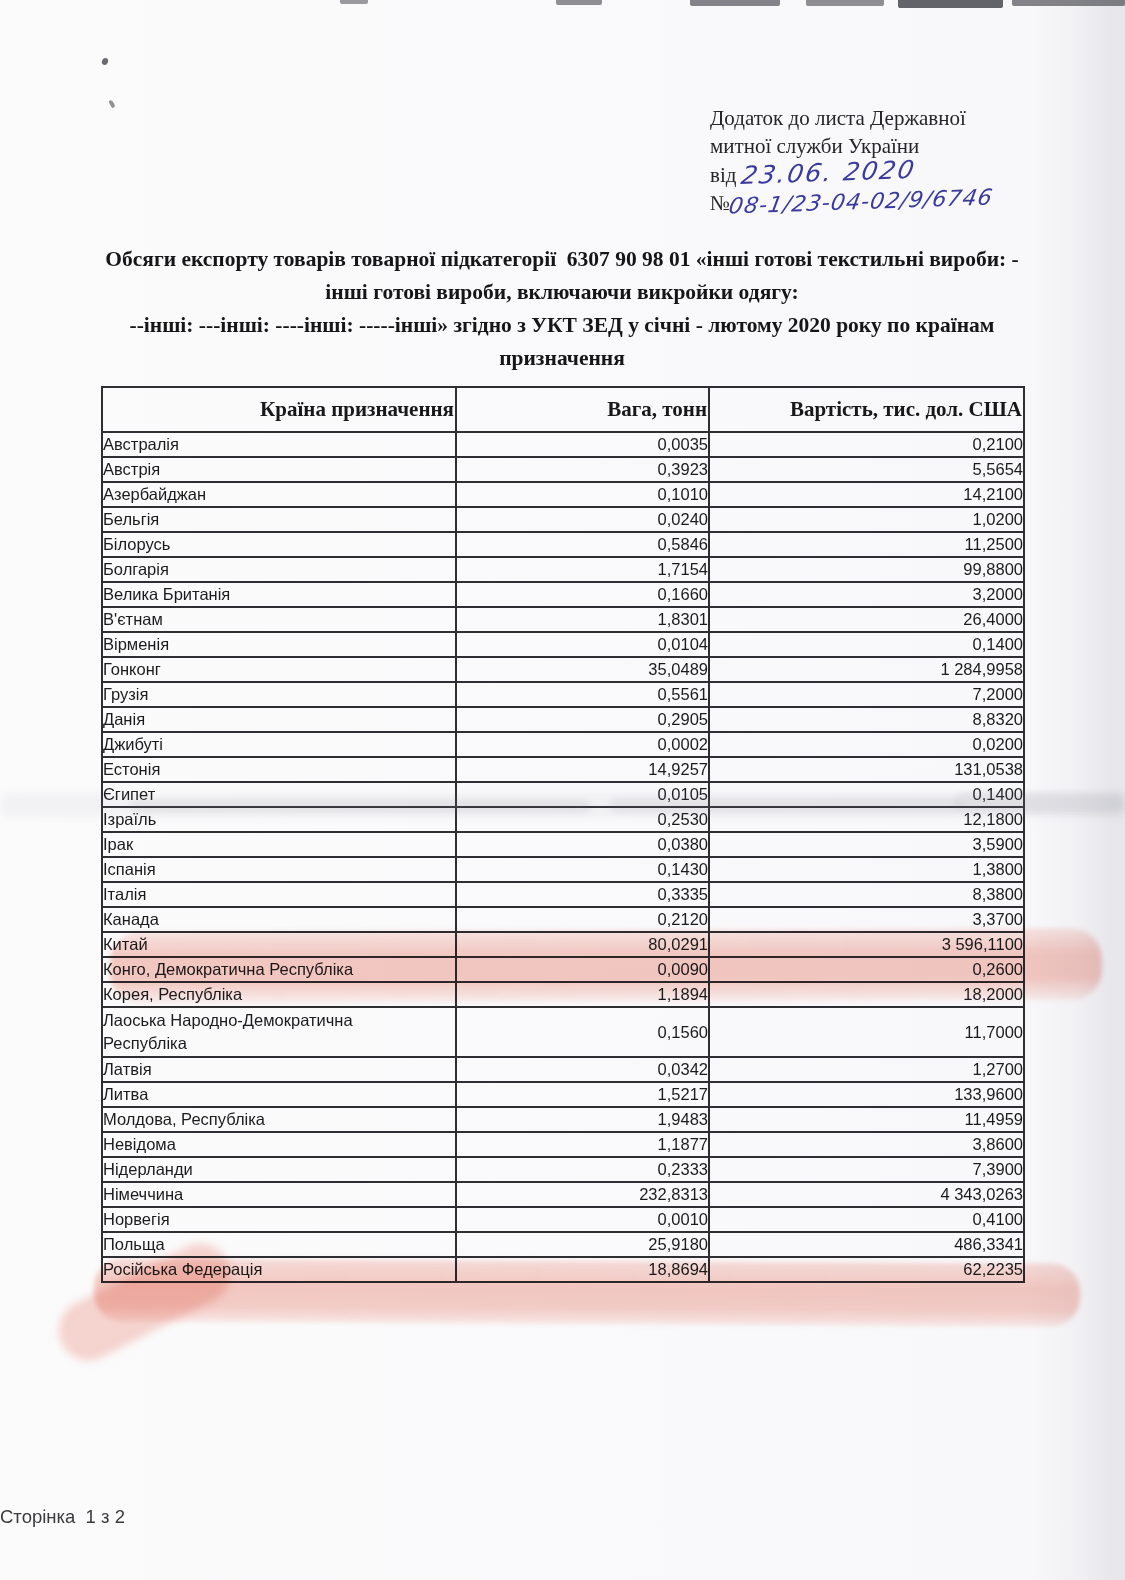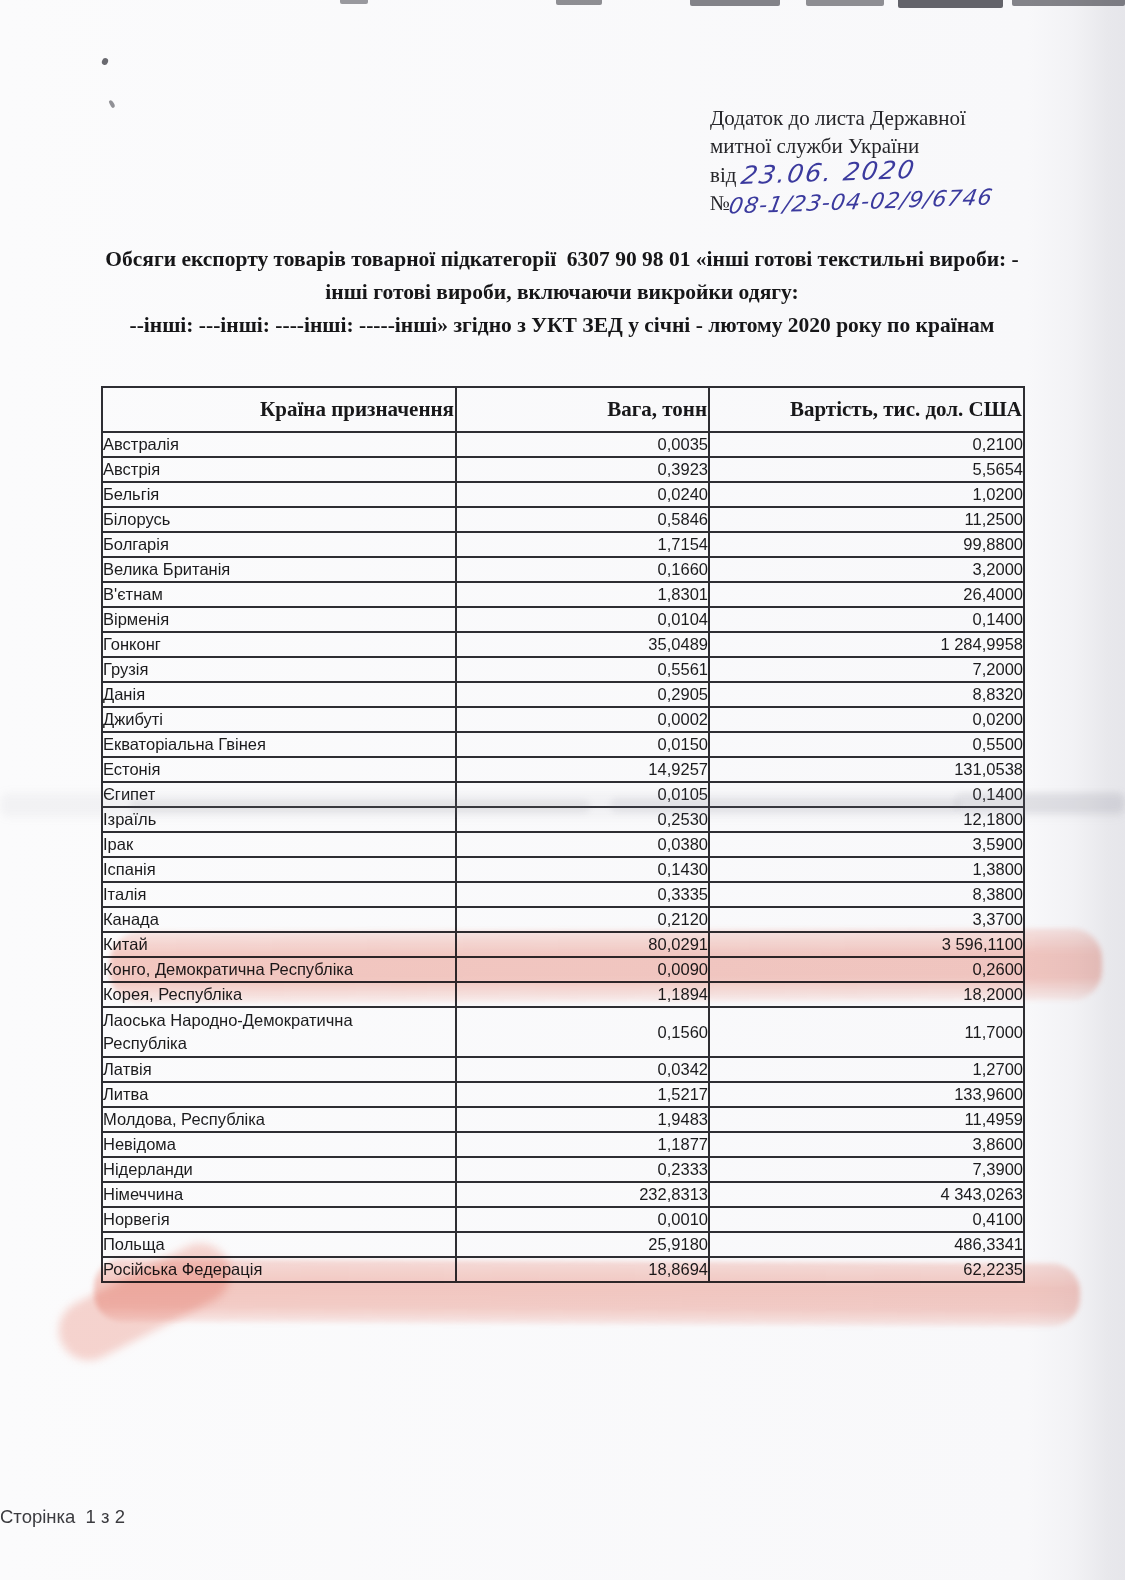--- a/index.html
+++ b/index.html
@@ -88,20 +88,21 @@
     </div>
     <div>
       <span>№</span><span class="hand hand-num" style="color: rgb(59, 58, 158);">08-1/23-04-02/9/6746</span>
     </div>
   </div>
 
   <div class="title">
     <div class="title-line">Обсяги експорту товарів товарної підкатегорії  6307 90 98 01 «інші готові текстильні вироби: -</div>
     <div class="title-line">інші готові вироби, включаючи викройки одягу:</div>
     <div class="title-line">--інші: ---інші: ----інші: -----інші» згідно з УКТ ЗЕД у січні - лютому 2020 року по країнам</div>
+    <div class="title-line">призначення</div>
   </div>
 
   <table class="export">
     <colgroup>
         <col class="col1">
         <col class="col2">
         <col class="col3">
       </colgroup>
     <thead>
       <tr>
@@ -115,20 +116,25 @@
           <td class="c-country"><span class="country-span">Австралія</span></td>
           <td class="c-num">0,0035</td>
           <td class="c-num">0,2100</td>
         </tr>
         <tr>
           <td class="c-country"><span class="country-span">Австрія</span></td>
           <td class="c-num">0,3923</td>
           <td class="c-num">5,5654</td>
         </tr>
         <tr>
+          <td class="c-country"><span class="country-span">Азербайджан</span></td>
+          <td class="c-num">0,1010</td>
+          <td class="c-num">14,2100</td>
+        </tr>
+        <tr>
           <td class="c-country"><span class="country-span">Бельгія</span></td>
           <td class="c-num">0,0240</td>
           <td class="c-num">1,0200</td>
         </tr>
         <tr>
           <td class="c-country"><span class="country-span">Білорусь</span></td>
           <td class="c-num">0,5846</td>
           <td class="c-num">11,2500</td>
         </tr>
         <tr>
@@ -163,25 +169,20 @@
         </tr>
         <tr>
           <td class="c-country"><span class="country-span">Данія</span></td>
           <td class="c-num">0,2905</td>
           <td class="c-num">8,8320</td>
         </tr>
         <tr>
           <td class="c-country"><span class="country-span">Джибуті</span></td>
           <td class="c-num">0,0002</td>
           <td class="c-num">0,0200</td>
-        </tr>
-        <tr>
-          <td class="c-country"><span class="country-span">Екваторіальна Гвінея</span></td>
-          <td class="c-num">0,0150</td>
-          <td class="c-num">0,5500</td>
         </tr>
         <tr>
           <td class="c-country"><span class="country-span">Естонія</span></td>
           <td class="c-num">14,9257</td>
           <td class="c-num">131,0538</td>
         </tr>
         <tr>
           <td class="c-country"><span class="country-span">Єгипет</span></td>
           <td class="c-num">0,0105</td>
           <td class="c-num">0,1400</td>

